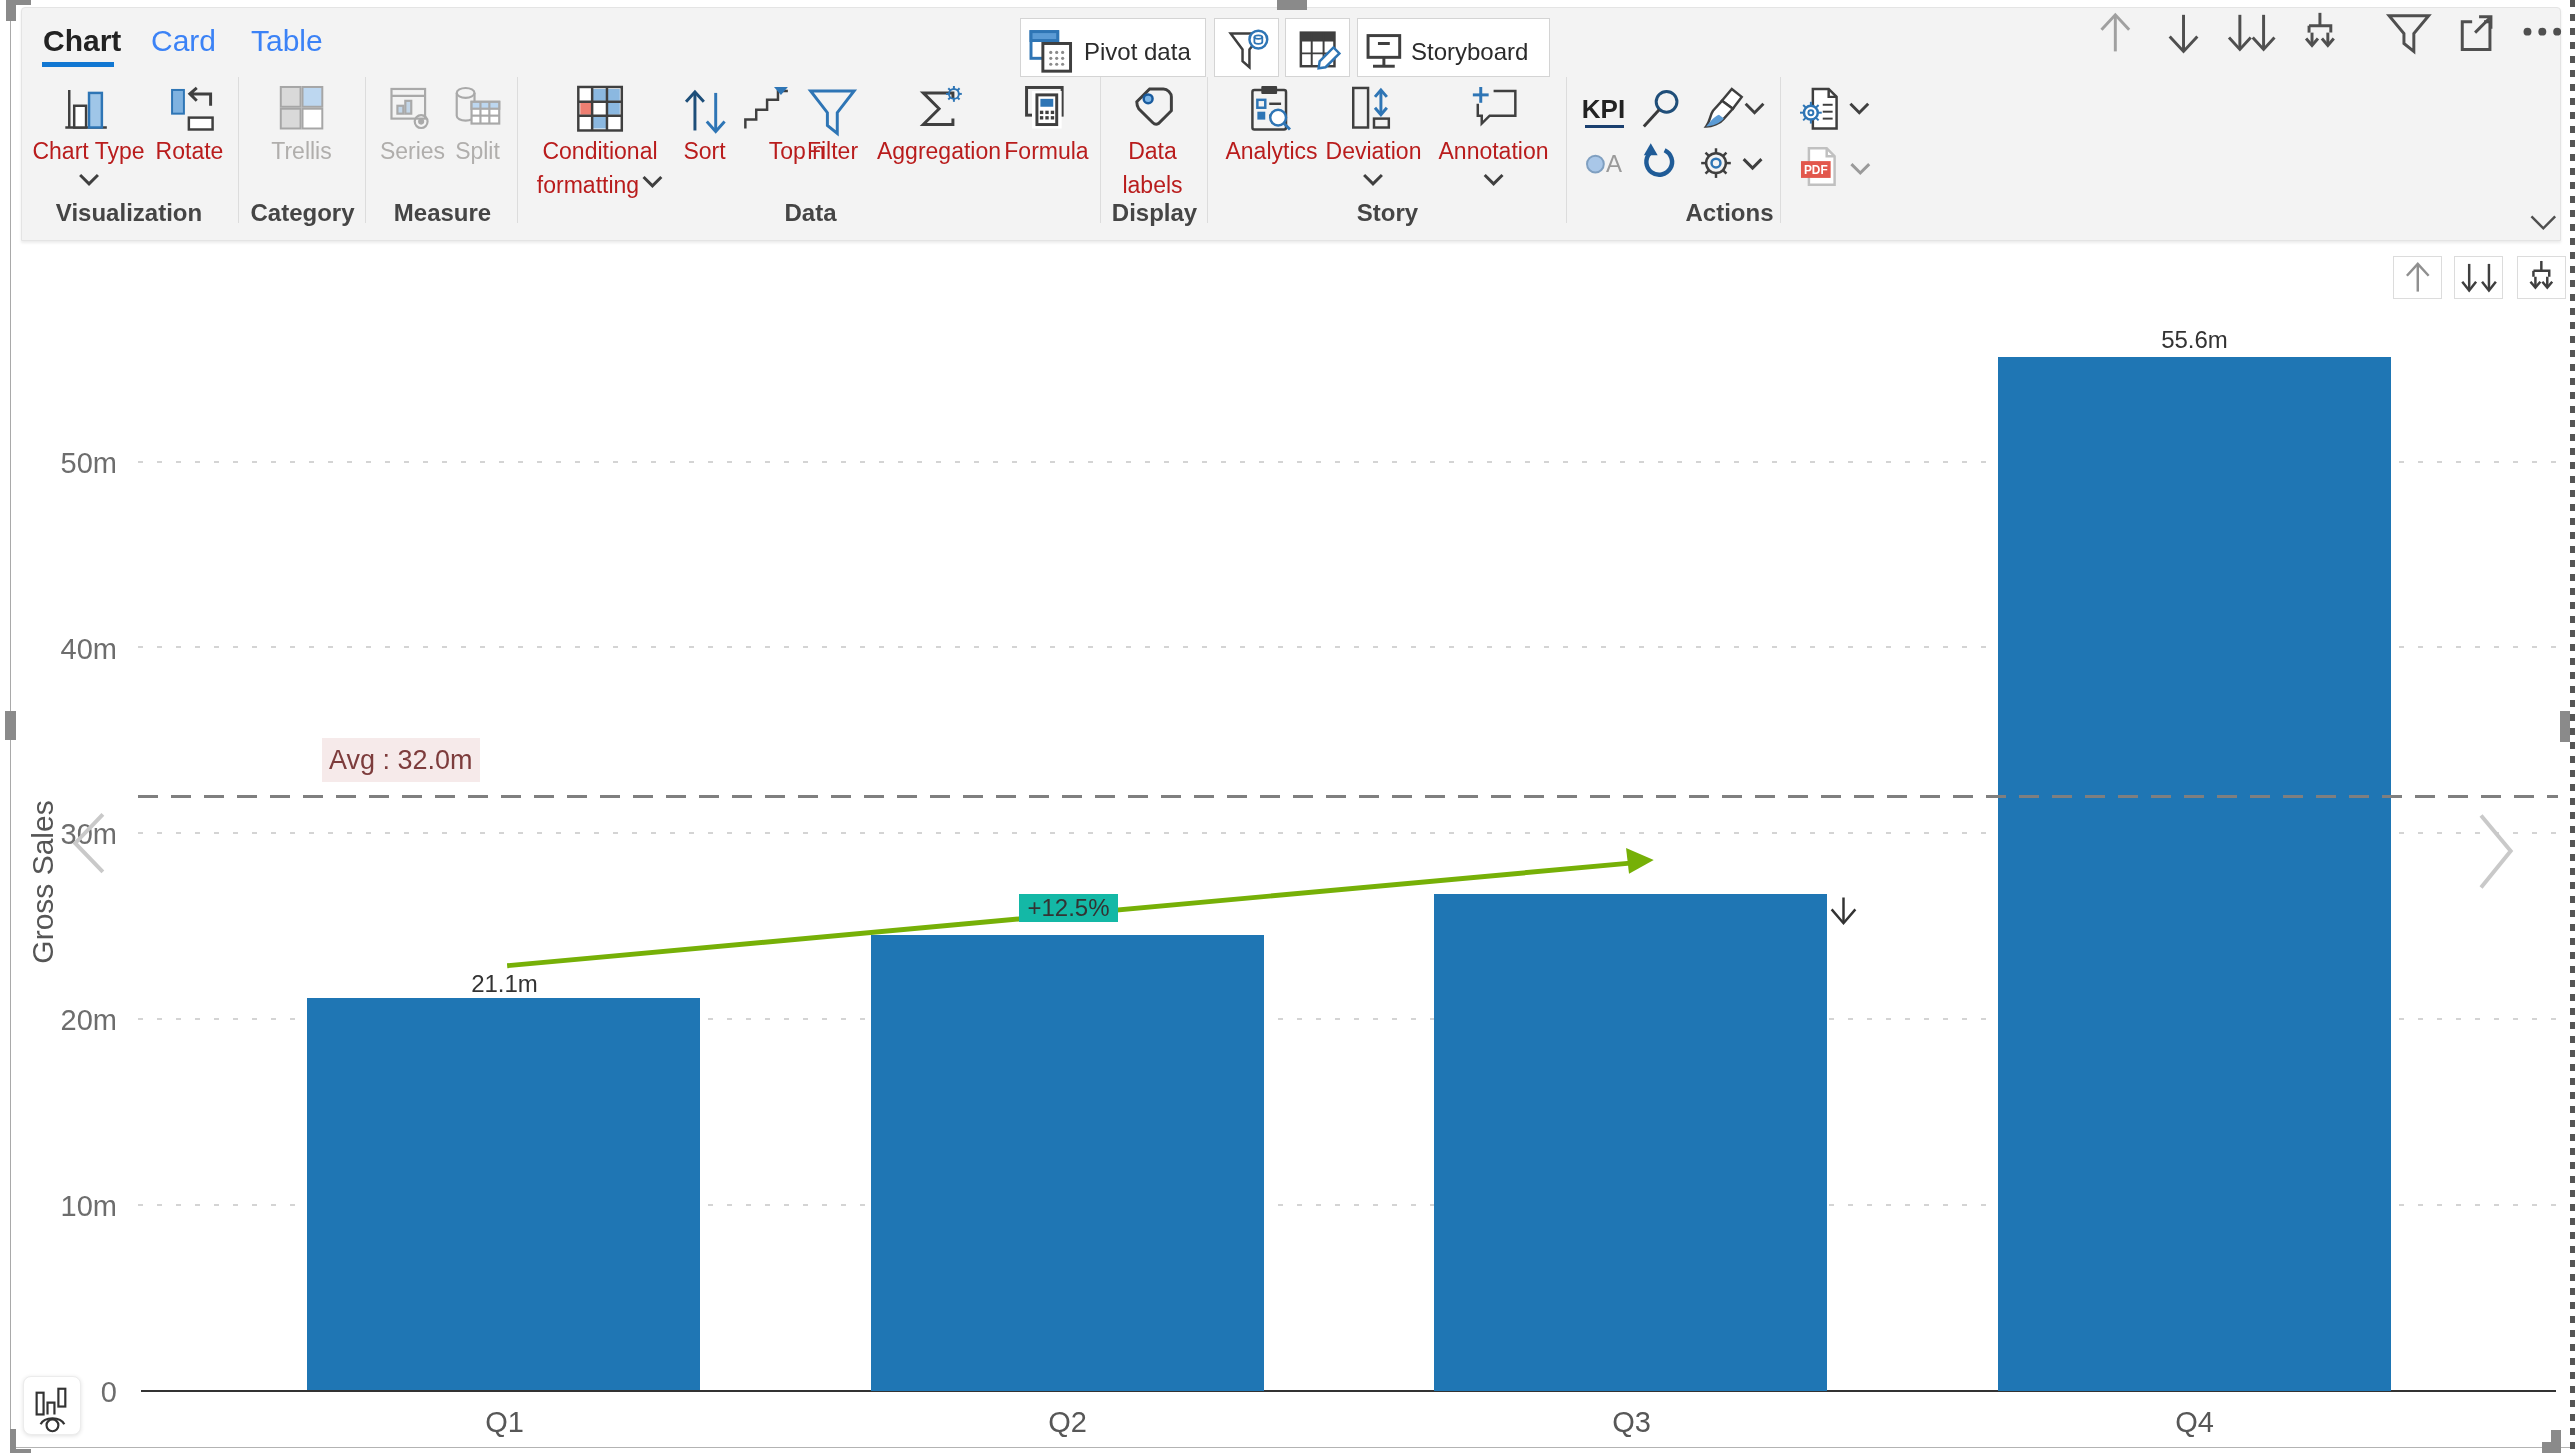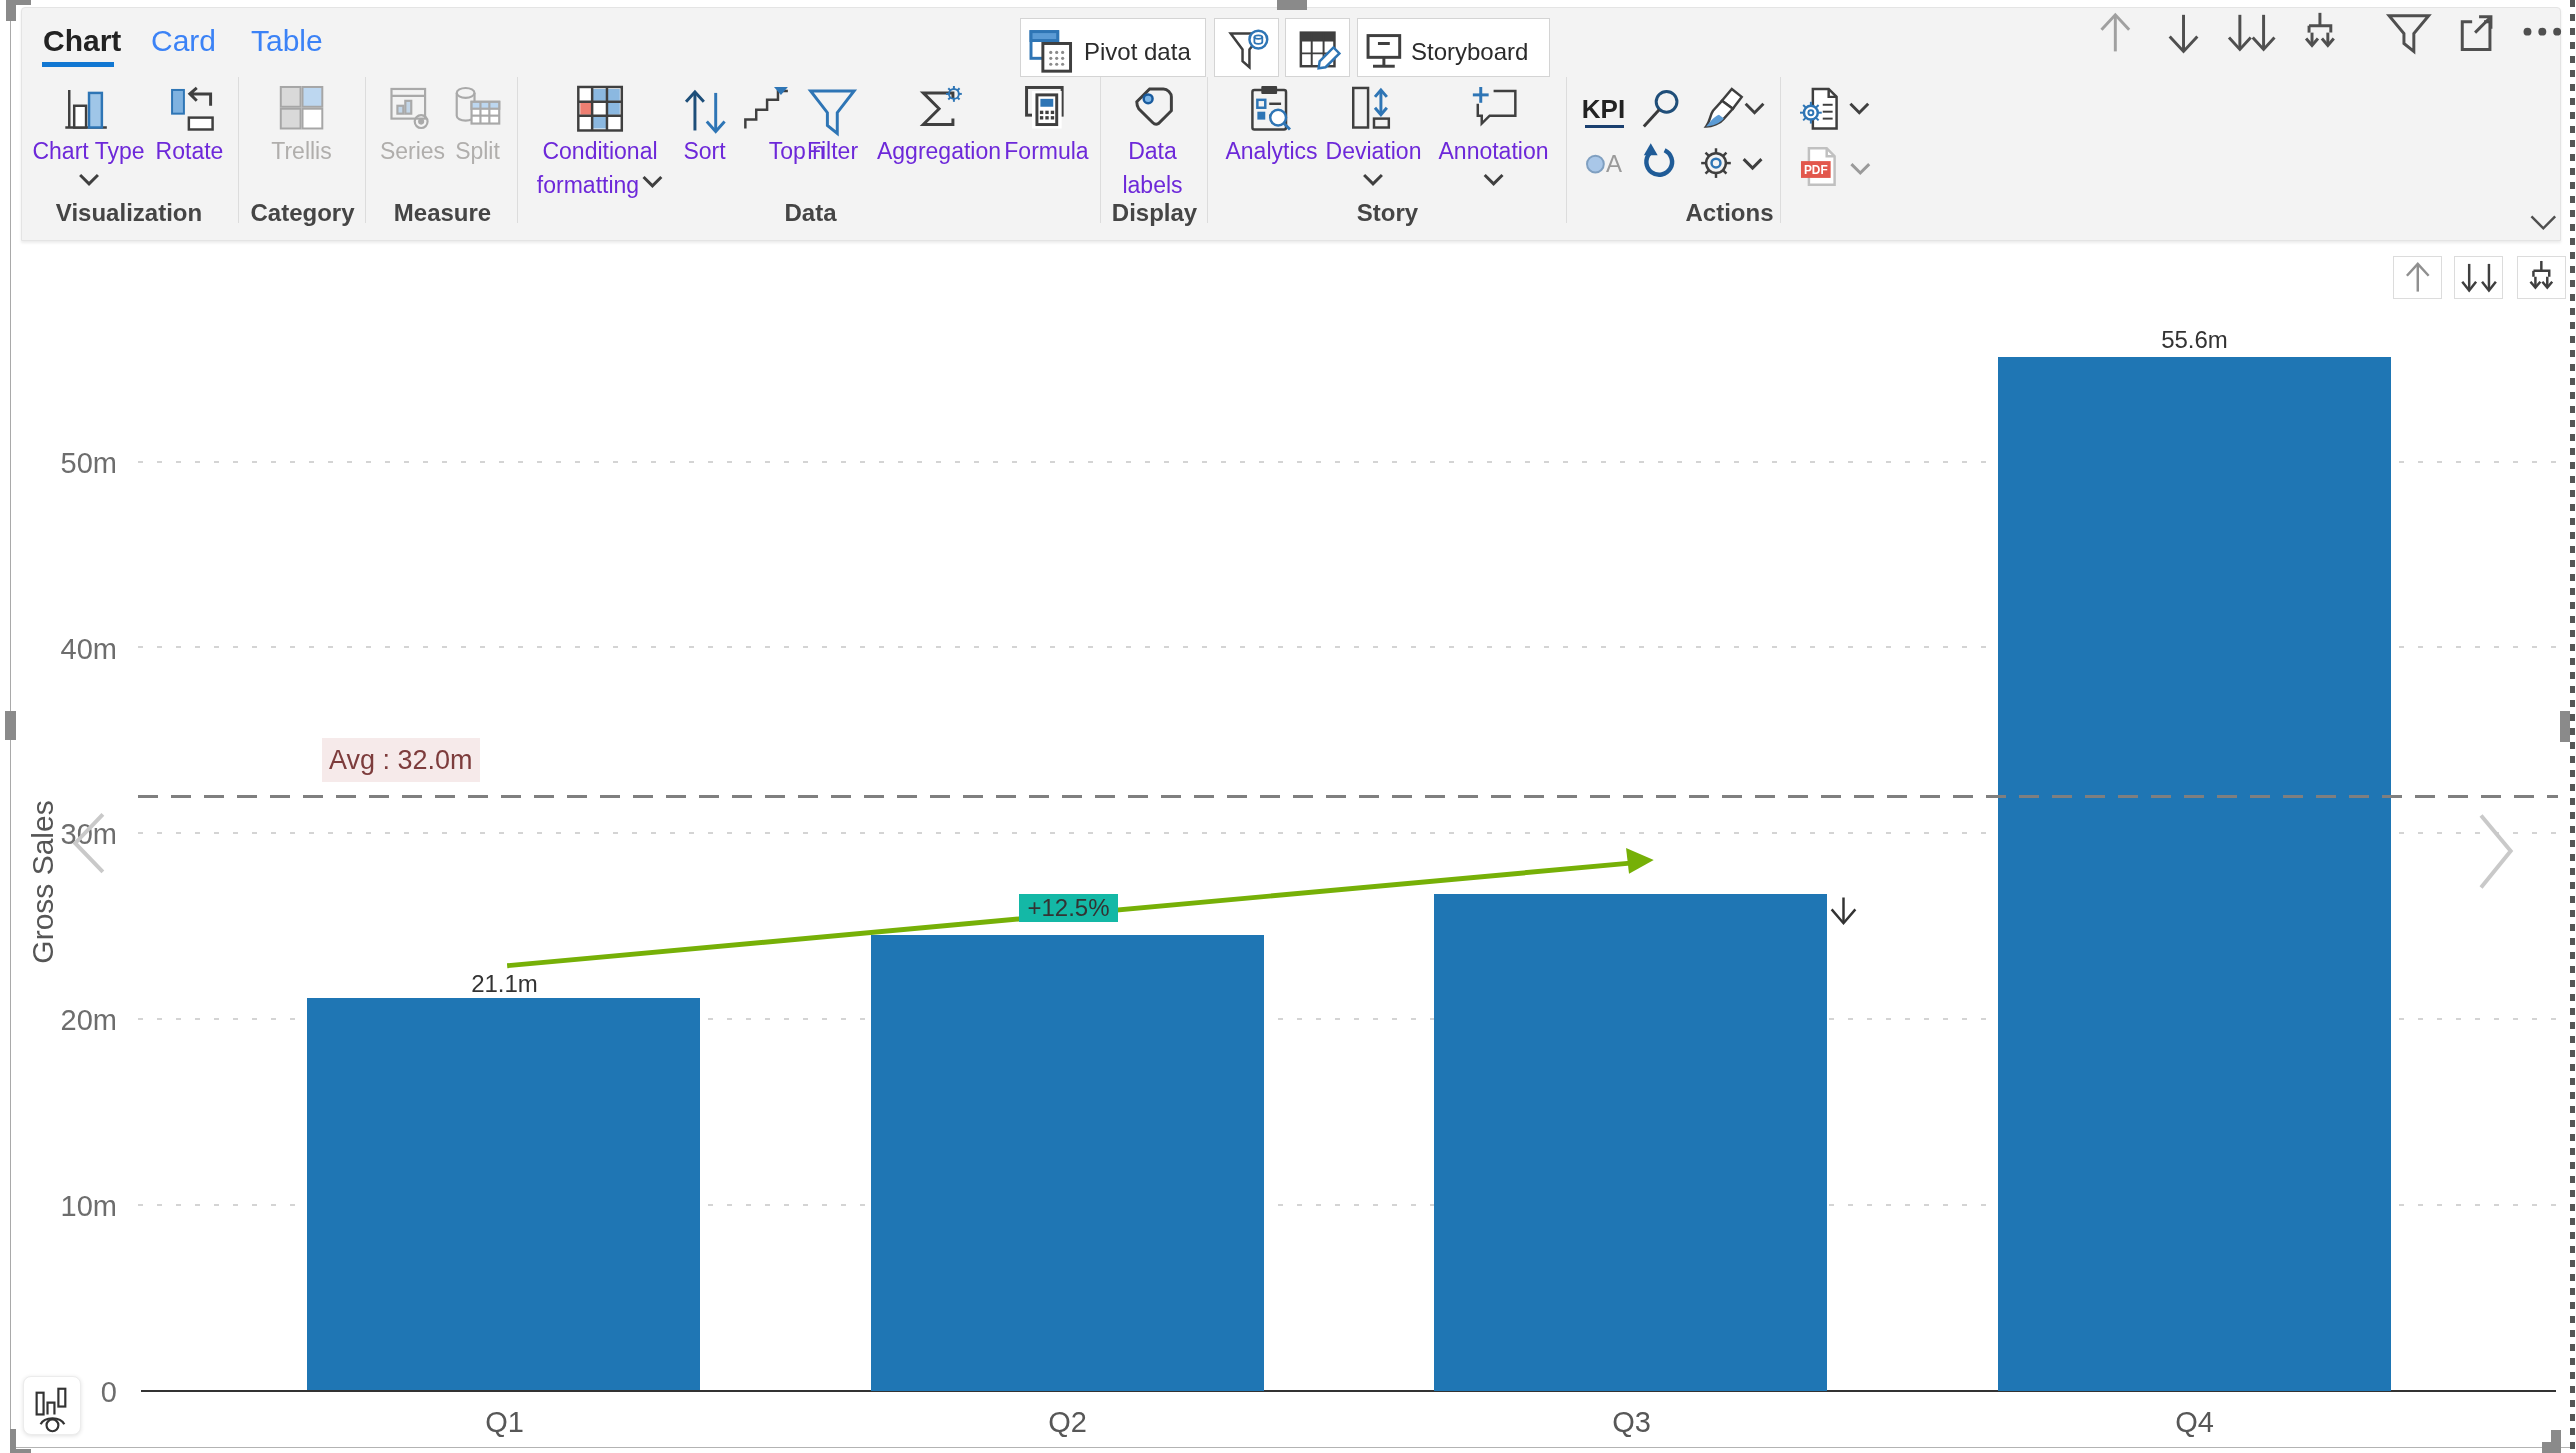--- a/index.html
+++ b/index.html
@@ -6,21 +6,21 @@
   html,body { width:2576px; height:1453px; background:#fff; font-family:"Liberation Sans", sans-serif; overflow:hidden; }
   .abs { position:absolute; }
   #page { position:relative; width:2576px; height:1453px; }
 
   
   #ribbon { position:absolute; left:21px; top:7px; width:2540px; height:234px; background:#f3f3f3; border:1px solid #e4e4e4; border-radius:4px 4px 0 0; box-shadow:0 2px 3px rgba(0,0,0,0.08); }
   .tab { position:absolute; top:24px; font-size:30px; color:#3b82f6; }
   .tab.active { font-weight:700; color:#222; }
   #tabline { position:absolute; left:42px; top:62px; width:72px; height:5px; background:#1177d2; }
   .sep { position:absolute; top:77px; height:146px; width:1px; background:#dcdcdc; }
-  .ilabel { position:absolute; font-size:23px; color:#6d28d9; text-align:center; white-space:nowrap; }
+  .ilabel { position:absolute; font-size:23px; color:#b91c1c; text-align:center; white-space:nowrap; }
   .ilabel.grey { color:#b0aeac; }
   .glabel { position:absolute; top:199px; font-size:24px; font-weight:700; color:#454545; text-align:center; white-space:nowrap; }
   .topbtn { position:absolute; top:18px; height:59px; background:#fff; border:1px solid #d4d4d4; }
   .topbtn .btxt { position:absolute; top:19px; font-size:24px; color:#2b2b2b; white-space:nowrap; }
 
   
   #title { position:absolute; left:23px; top:253px; font-size:35px; font-weight:700; color:#363636; letter-spacing:-0.5px; }
   .ylab { position:absolute; width:94px; text-align:right; font-size:29px; color:#6d6d6d; }
   .grid { position:absolute; left:138px; width:2420px; height:2px; background:repeating-linear-gradient(90deg,#d4d4d4 0 5px,transparent 5px 19px); }
   .bar  { position:absolute; background:#1f76b4; }

